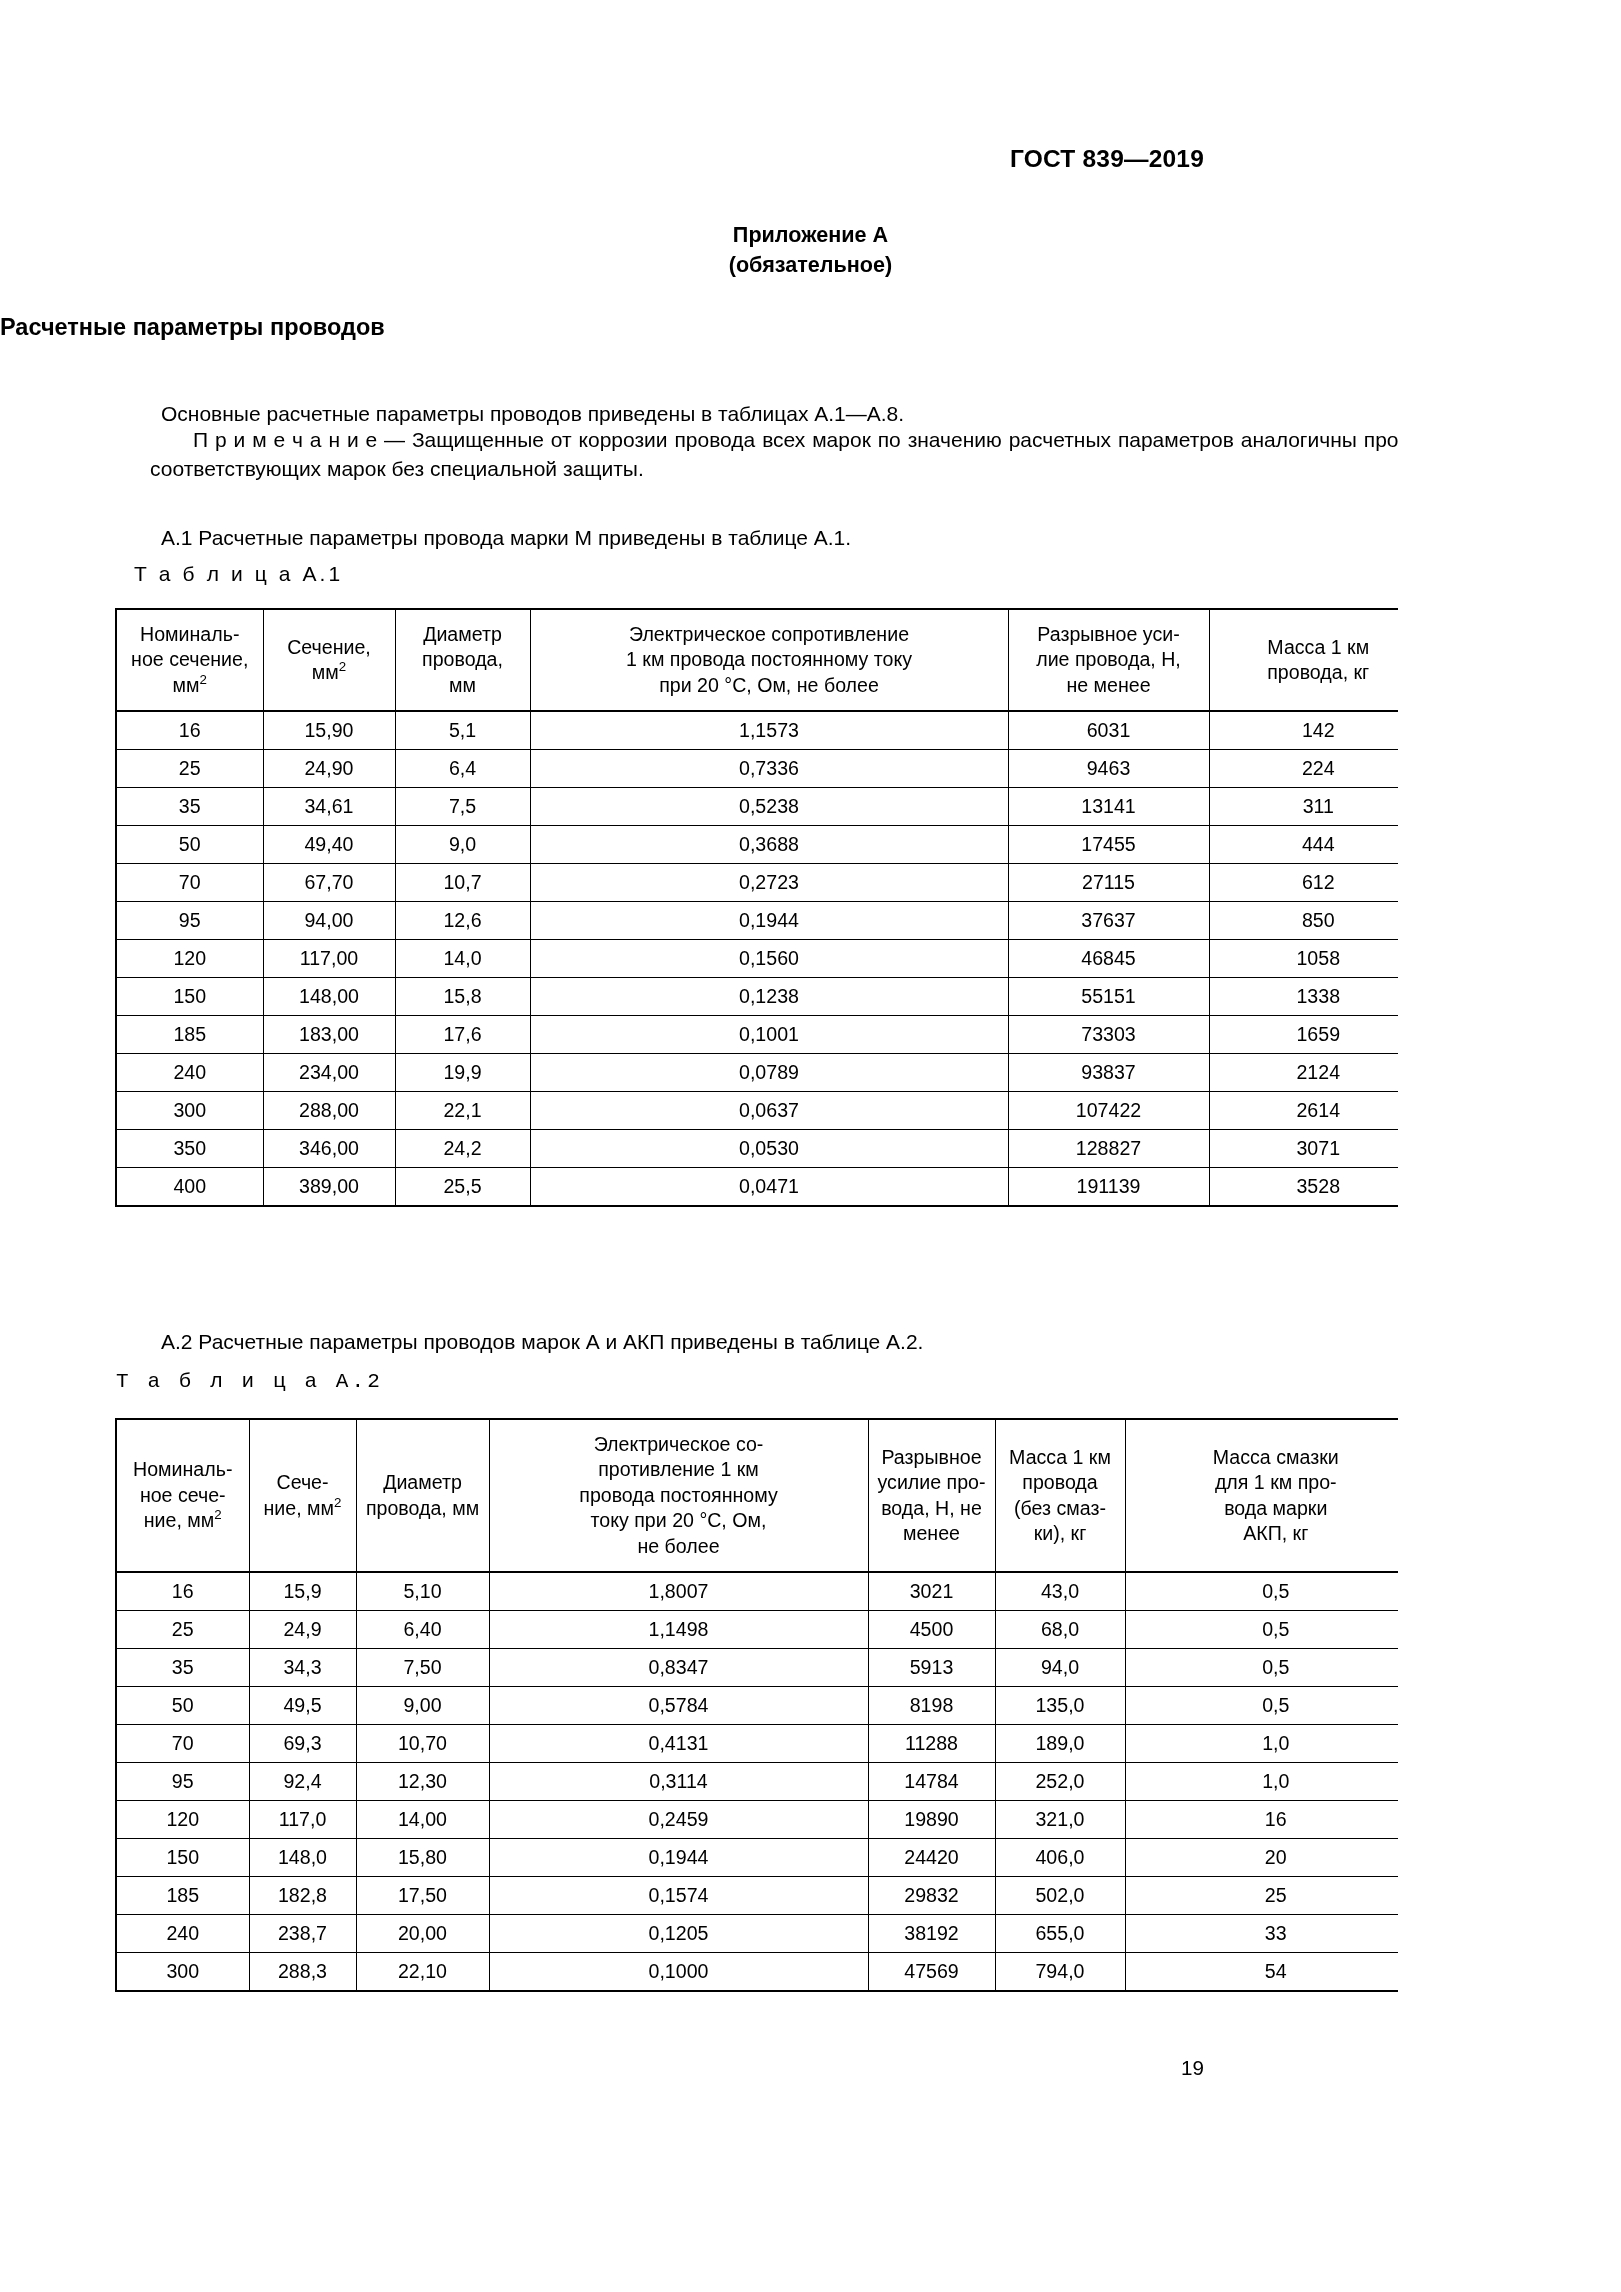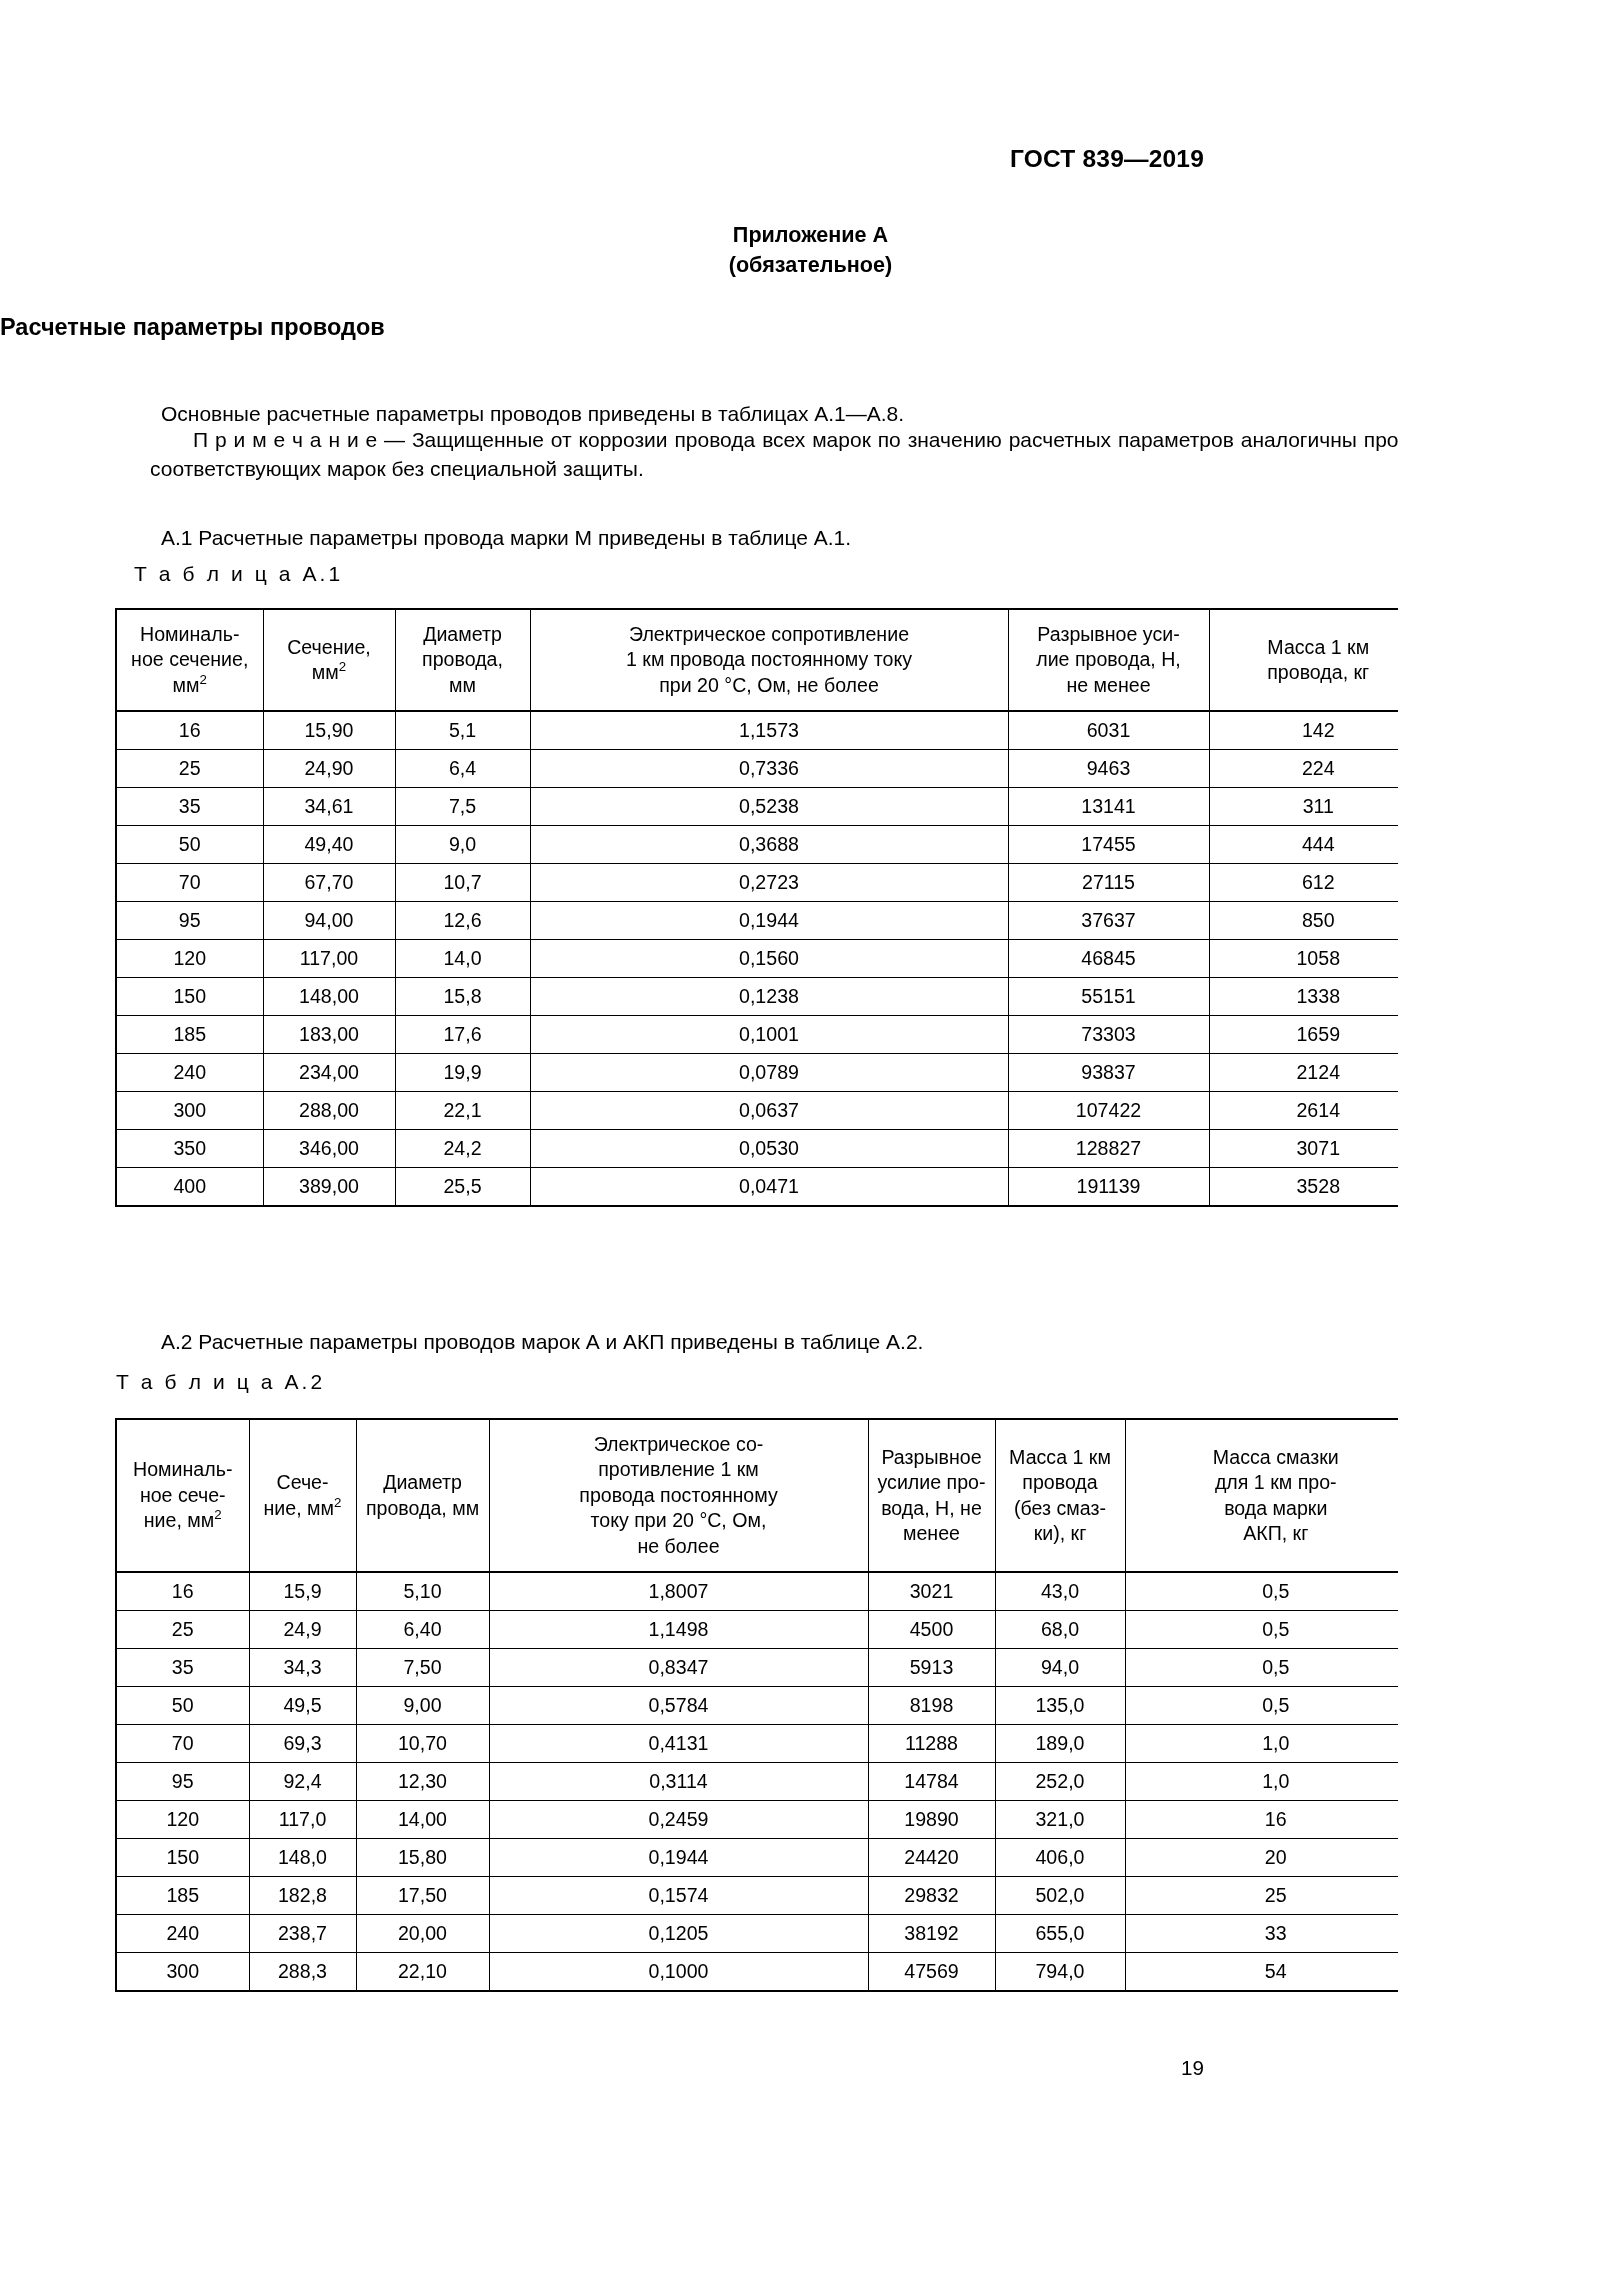--- a/index.html
+++ b/index.html
@@ -75,21 +75,21 @@
   #para-a1     { top: 502px; }
   #para-a2     { top: 1306px; }
 
   .tbl-caption {
     position: absolute;
     left: 116px;
     font-size: 21px;
     letter-spacing: 3.1px;
   }
   #cap-a1 { top: 562px; margin-left: 18px; }
-  #cap-a2 { top: 1370px; }
+  #cap-a2 { top: 1370px; font-family: Liberation Mono, monospace; }
 
   
   table.gost {
     position: absolute;
     border-collapse: collapse;
     table-layout: fixed;
     font-size: 19.6px;
     background: #fff;
   }
   table.gost td, table.gost th {

